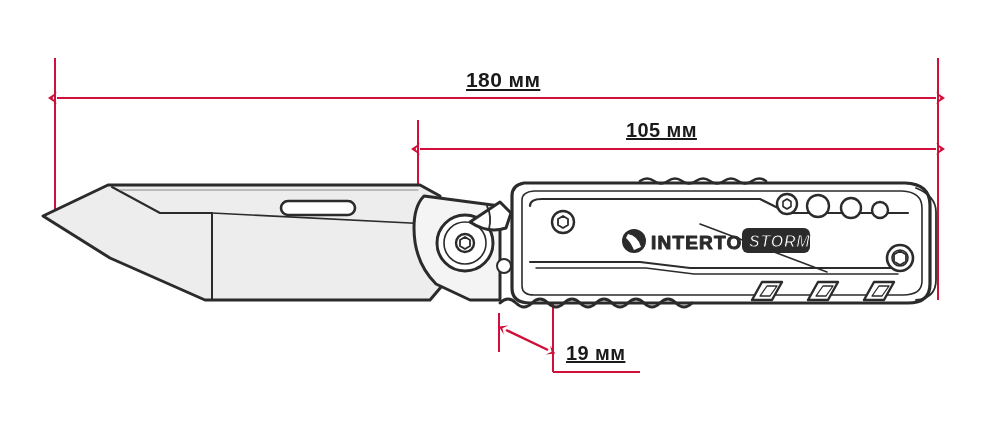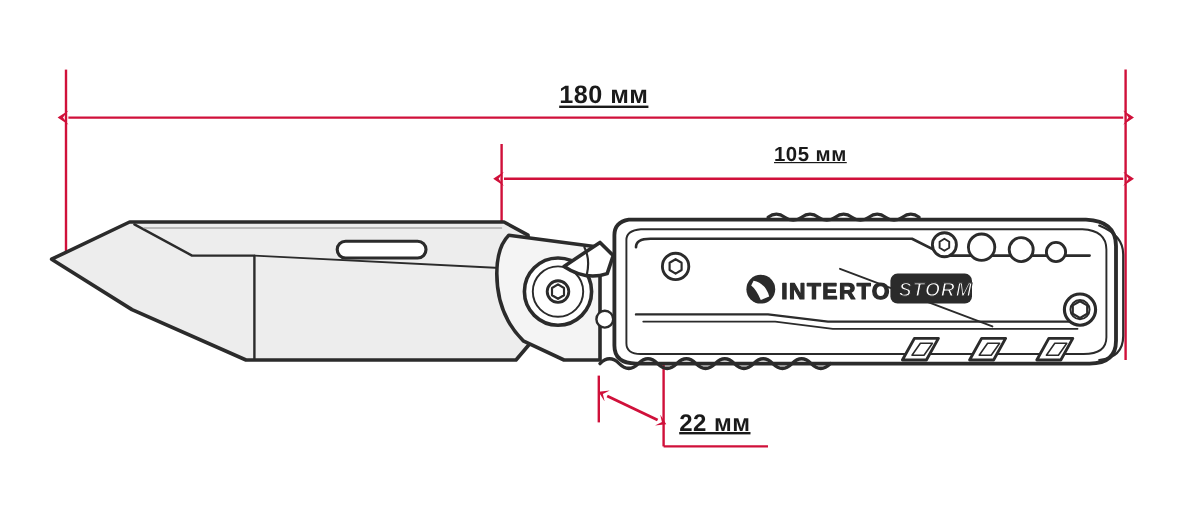--- a/index.html
+++ b/index.html
@@ -31,23 +31,23 @@
     white-space: nowrap;
     letter-spacing: 0.4px;
     text-decoration: underline;
   }
   #label-180 {
     left: 466px;
     top: 68px;
     font-size: 21px;
   }
   #label-105 {
-    left: 645px;
+    left: 626px;
     top: 119px;
-    font-size: 17px;
+    font-size: 20px;
   }
   #label-22 {
     left: 566px;
     top: 342px;
     font-size: 20px;
   }
 </style>
 </head>
 <body>
 
@@ -175,15 +175,15 @@
         <text x="749" y="247" font-family="Liberation Sans, sans-serif" font-size="16" font-weight="bold" fill="#ffffff" font-style="italic" letter-spacing="0.8">STORM</text>
       </g>
 
     </g>
   </svg>
 
   <div class="dim-label" id="label-180">180 мм</div>
 
   <div class="dim-label" id="label-105">105 мм</div>
 
-  <div class="dim-label" id="label-22">22 мм</div>
+  <div class="dim-label" id="label-22">19 мм</div>
 
 </div>
 
 </body></html>

